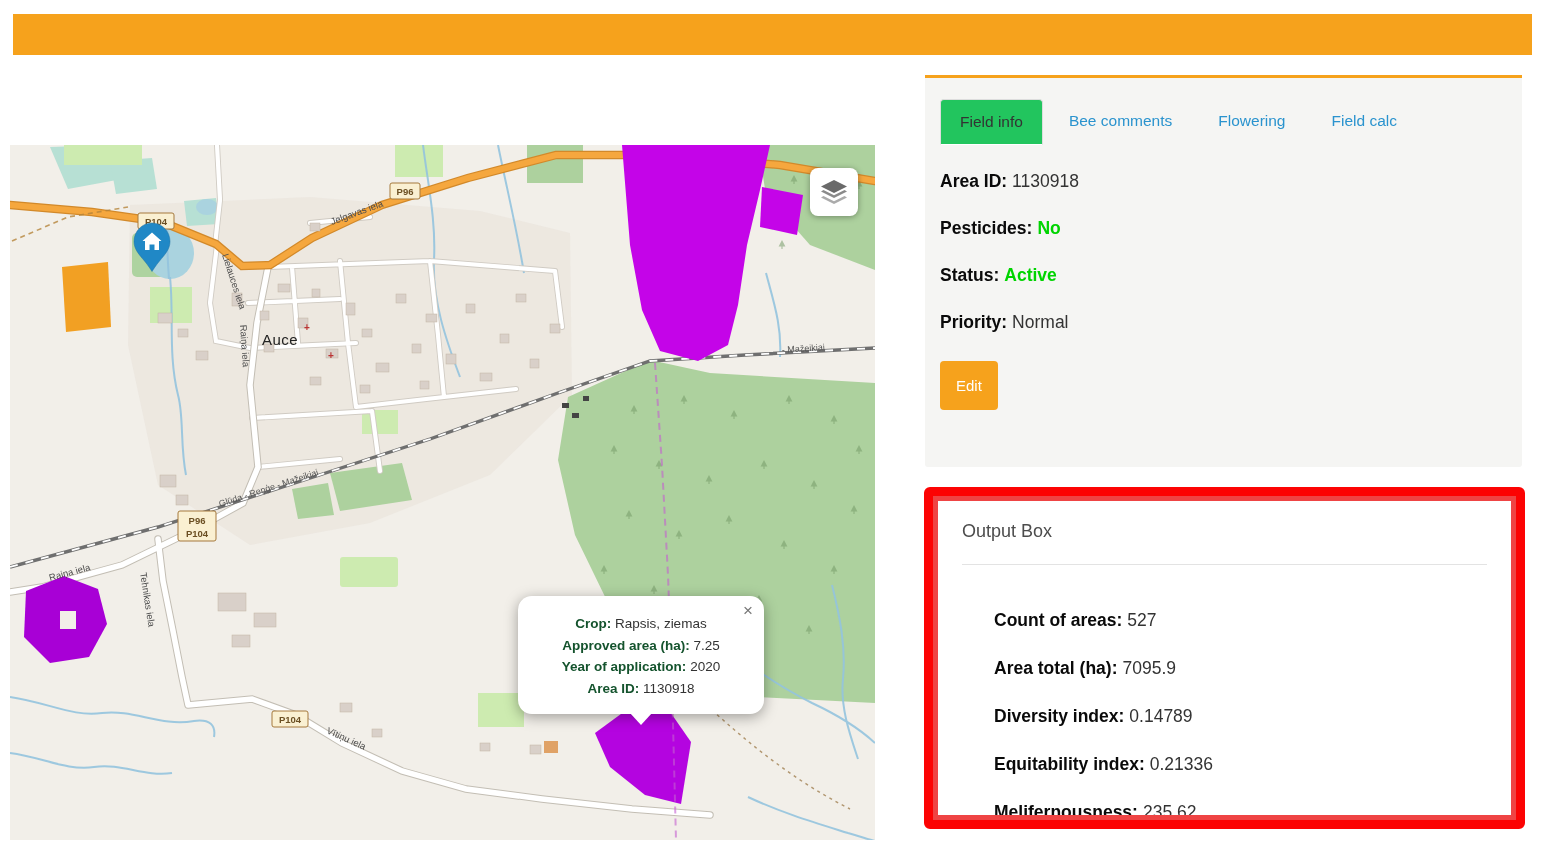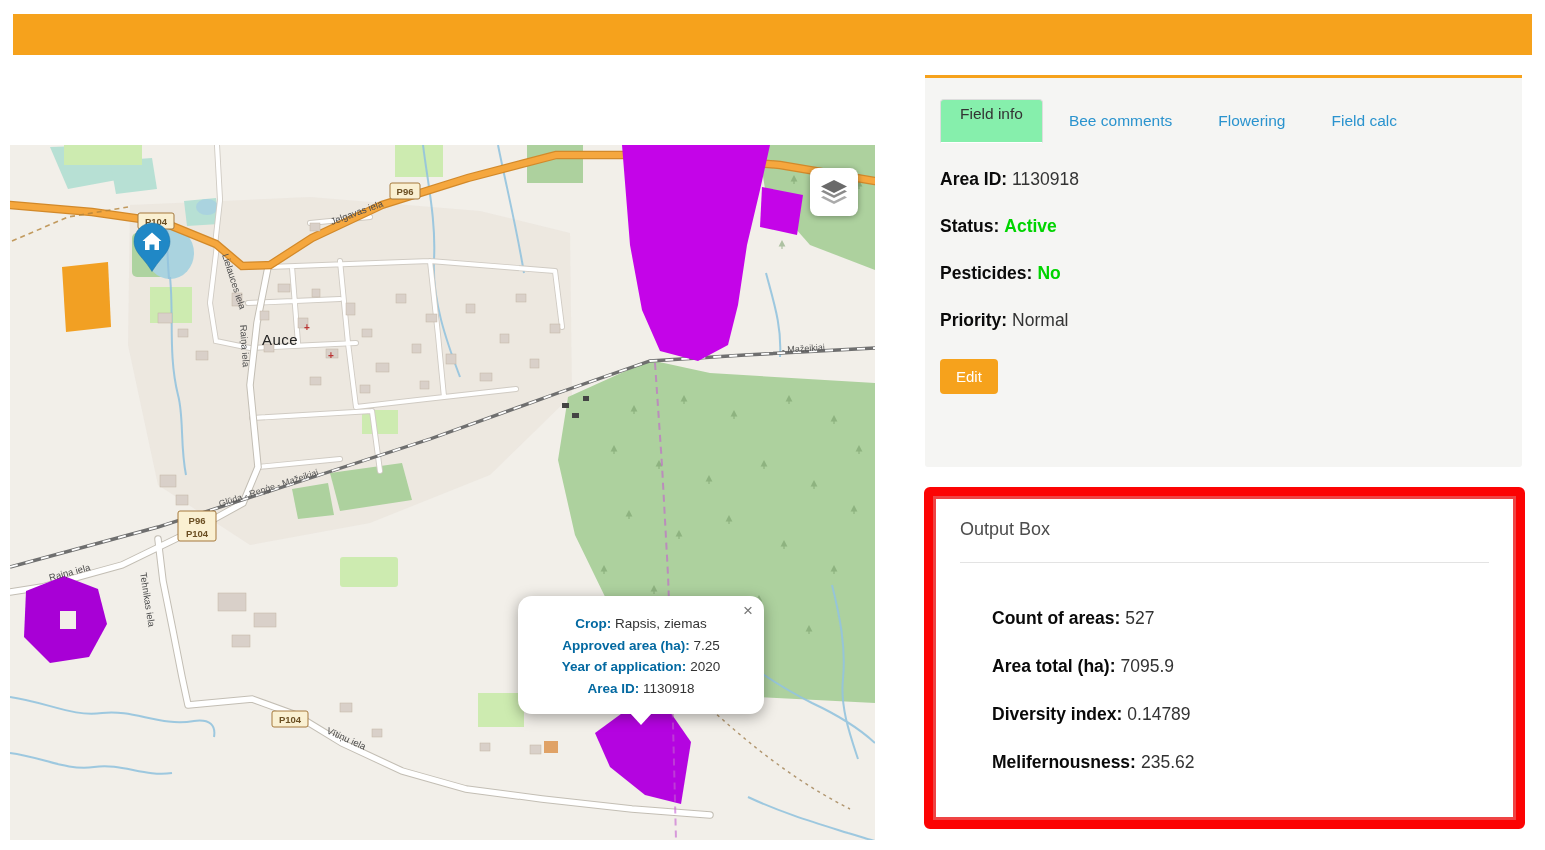--- a/index.html
+++ b/index.html
@@ -17,44 +17,44 @@
   .map-wrap svg.map{position:absolute;left:0;top:0;}
   .layers-btn{
     position:absolute;top:23px;right:17px;width:48px;height:48px;background:#fff;border-radius:8px;
     box-shadow:0 1px 6px rgba(0,0,0,.35);display:flex;align-items:center;justify-content:center;cursor:pointer;
   }
   .popup{
     position:absolute;left:508px;top:451px;width:246px;background:#fff;border-radius:14px;
     box-shadow:0 3px 14px rgba(0,0,0,.35);padding:17px 8px 15px;text-align:center;
     font-size:13.5px;line-height:1.6;color:#333;
   }
-  .popup .pl{font-weight:700;color:#0369a1;}
+  .popup .pl{font-weight:700;color:#14532d;}
   .popup-close{position:absolute;right:11px;top:6px;font-size:17px;color:#777;cursor:pointer;line-height:1;}
   .popup-tail{position:absolute;left:112px;bottom:-11px;width:0;height:0;
     border-left:11px solid transparent;border-right:11px solid transparent;border-top:12px solid #fff;}
   
   .panel{position:absolute;left:925px;top:75px;width:597px;height:392px;background:#f5f5f3;border-radius:3px;}
   .panel-topline{position:absolute;top:0;left:0;right:0;height:3px;background:var(--accent);}
   .tabs{display:flex;align-items:stretch;padding:24px 0 0 15px;font-size:15.5px;}
   .tab{cursor:pointer;}
-  .tab.active{background:#86efac;border:1px solid #ddd;border-bottom:1px solid #fff;
-    border-radius:4px 4px 0 0;padding:5px 19px;color:#333;}
+  .tab.active{background:#22c55e;border:1px solid #ddd;border-bottom:1px solid #fff;
+    border-radius:4px 4px 0 0;padding:13px 19px;color:#333;}
   .tab.link{color:var(--blue);padding:13px 0;margin-left:46px;}
   .tab.link.first{margin-left:26px;}
   .fields{padding:26px 0 0 15px;}
   .field-row{margin-bottom:26px;font-size:17.5px;line-height:1.2;}
   .flabel{font-weight:700;color:#0a0a0a;}
   .fvalue{color:#333;margin-left:5px;}
   .fvalue.green{color:var(--green);font-weight:700;}
   .edit-btn{margin-top:2px;background:var(--accent);border:none;color:#fff;font-size:15px;
-    padding:9px 16px;border-radius:4px;cursor:pointer;font-family:inherit;}
+    padding:16px 16px;border-radius:4px;cursor:pointer;font-family:inherit;}
   
   .annotation{position:absolute;left:924px;top:487px;width:601px;height:342px;
     border:9px solid var(--red);border-radius:6px;background:#fff;}
-  .output-box{width:100%;height:100%;border:3px solid #ef4444;background:#fff;padding:20px 24px;overflow:hidden;}
+  .output-box{width:100%;height:100%;border:5px solid #ef4444;background:#fff;padding:20px 24px;overflow:hidden;}
   .ob-title{font-size:18px;color:#4c4c4c;}
   .ob-divider{border:none;border-top:1px solid #e3e3e3;margin:22px 0 45px;}
   .ob-row{margin-bottom:27px;font-size:17.5px;line-height:1.2;margin-left:32px;}
   
   .mlabel{fill:#4d4d4d;font-size:9.5px;font-family:"Liberation Sans",sans-serif;}
   .mlabel-town{fill:#222;font-size:15px;letter-spacing:.5px;}
   .mlabel-rail{fill:#555;font-size:9px;}
   .shield-box{fill:#faf0d2;stroke:#a5793c;stroke-width:1;}
   .shield-text{fill:#6b4f23;font-size:9.5px;font-weight:700;text-anchor:middle;font-family:"Liberation Sans",sans-serif;}
 </style>
@@ -291,24 +291,24 @@
     <div class="tab active">Field info</div>
     <div class="tab link first">Bee comments</div>
     <div class="tab link">Flowering</div>
     <div class="tab link">Field calc</div>
   </div>
   <div class="fields">
     <div class="field-row">
       <span class="flabel">Area ID:</span><span class="fvalue">1130918</span>
     </div>
     <div class="field-row">
+      <span class="flabel">Pesticides:</span><span class="fvalue green">No</span>
+    </div>
+    <div class="field-row">
       <span class="flabel">Status:</span><span class="fvalue green">Active</span>
-    </div>
-    <div class="field-row">
-      <span class="flabel">Pesticides:</span><span class="fvalue green">No</span>
     </div>
     <div class="field-row">
       <span class="flabel">Priority:</span><span class="fvalue">Normal</span>
     </div>
     <button class="edit-btn">Edit</button>
   </div>
 </div>
 
 <div class="annotation">
   <div class="output-box">
@@ -317,16 +317,19 @@
     <div class="ob-row">
       <span class="flabel">Count of areas:</span><span class="fvalue">527</span>
     </div>
     <div class="ob-row">
       <span class="flabel">Area total (ha):</span><span class="fvalue">7095.9</span>
     </div>
     <div class="ob-row">
       <span class="flabel">Diversity index:</span><span class="fvalue">0.14789</span>
     </div>
     <div class="ob-row">
+      <span class="flabel">Equitability index:</span><span class="fvalue">0.21336</span>
+    </div>
+    <div class="ob-row">
       <span class="flabel">Melifernousness:</span><span class="fvalue">235.62</span>
     </div>
   </div>
 </div>
 
 </body></html>

